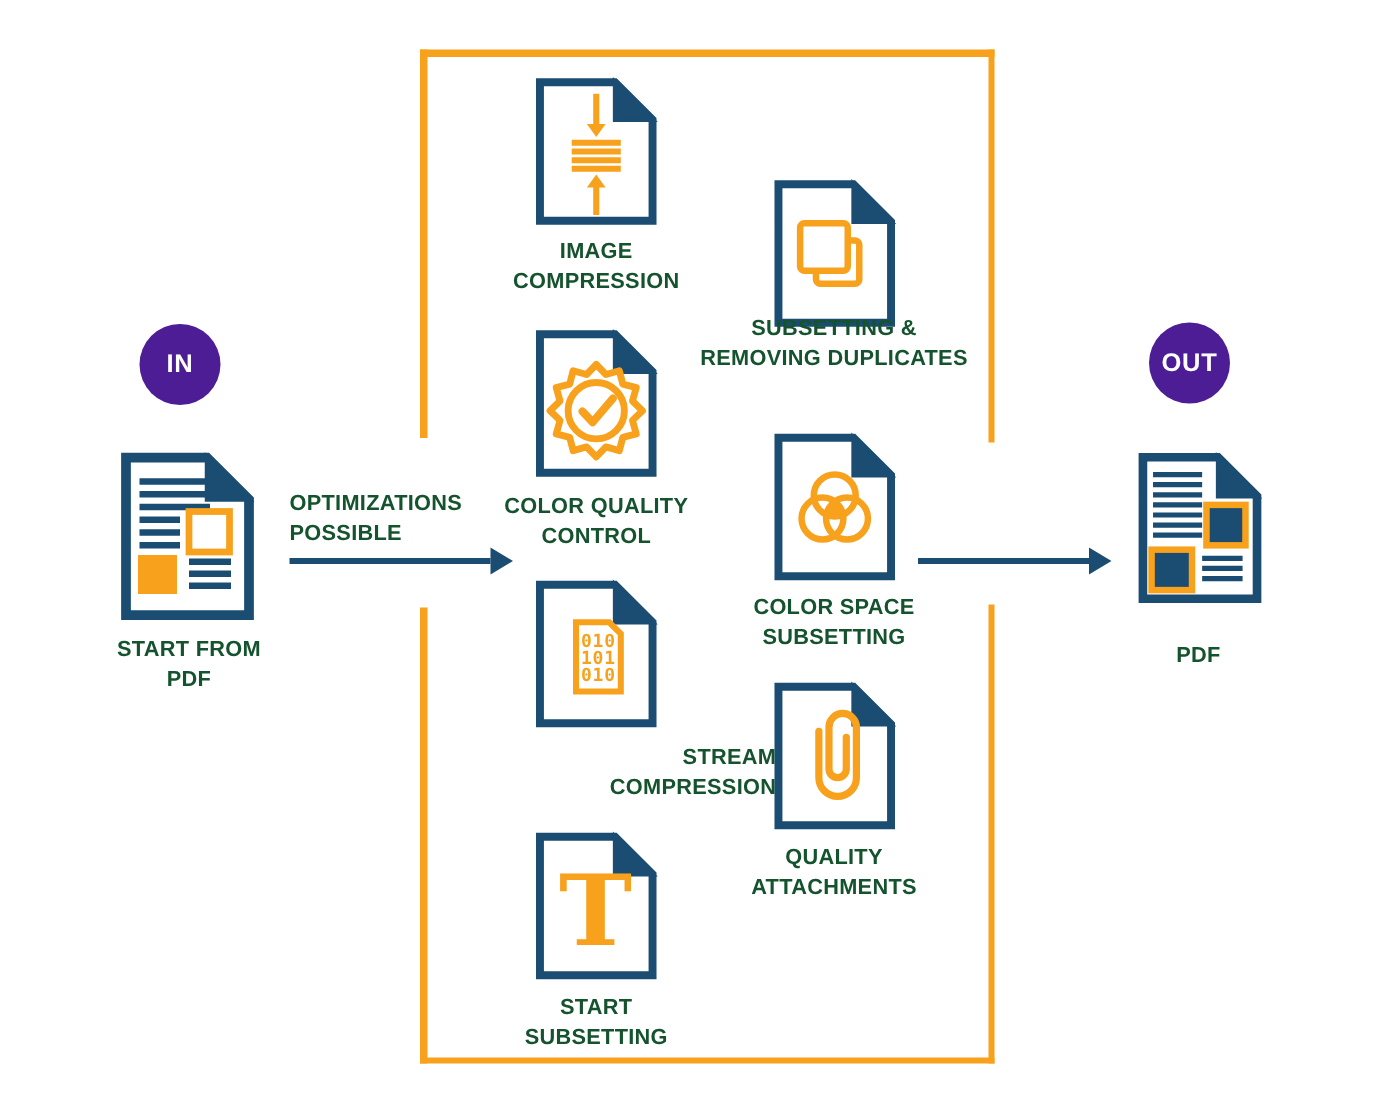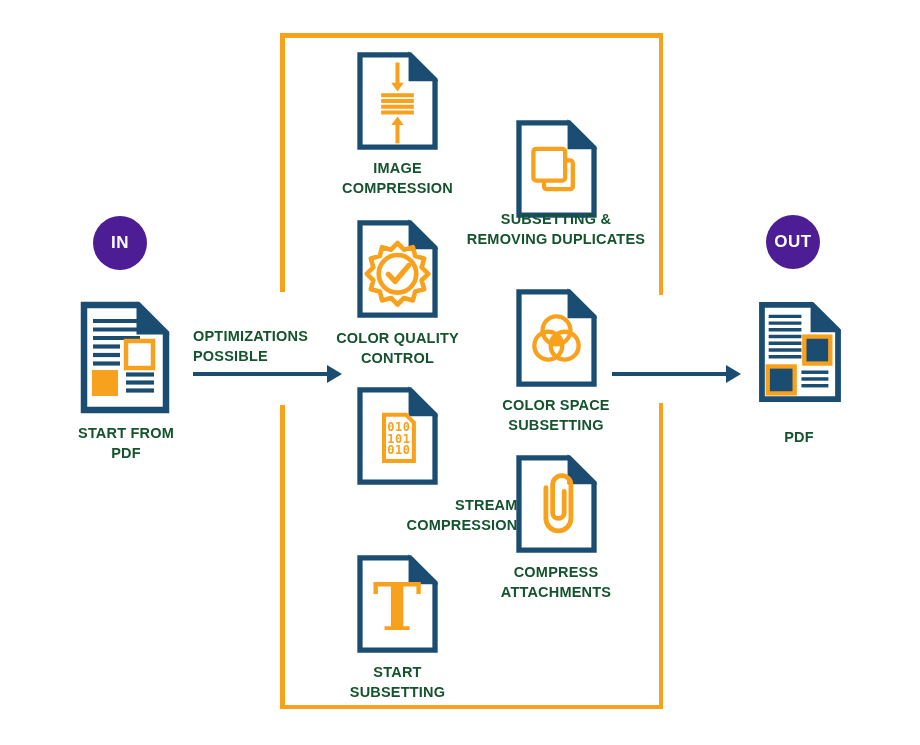--- a/index.html
+++ b/index.html
@@ -176,21 +176,21 @@
   </div>
 
   <div class="abs" style="left:513.5px;top:453px;">
     <svg width="85" height="102" viewBox="0 0 88 106">
       <polygon points="5,5 57,5 83,31 83,101 5,101" fill="#ffffff" stroke="#1B4D73" stroke-width="5.5"></polygon>
       <polygon points="57,5 83,31 57,31" fill="#1B4D73" stroke="#1B4D73" stroke-width="3"></polygon>
       <path d="M33 36 L33 68 A13 13 0 0 0 59 68 L59 33 A9.5 9.5 0 0 0 40 33 L40 62 A6 6 0 0 0 52 62 L52 40" fill="none" stroke="#F8A11D" stroke-width="5" stroke-linecap="round"></path>
     </svg>
   </div>
   <div class="abs lbl" style="left:436px;top:563px;width:240px;">
-    <span>COMPRESS</span>
+    <span>QUALITY</span>
     <span>ATTACHMENTS</span>
   </div>
 
   <div class="abs shaft" style="left:612px;top:371.5px;width:114px;"></div>
   <div class="abs ahead" style="left:726px;top:364.5px;"></div>
 
   <div class="abs badge" style="left:766px;top:215px;align-items:center;">
     <span>OUT</span>
   </div>
 

